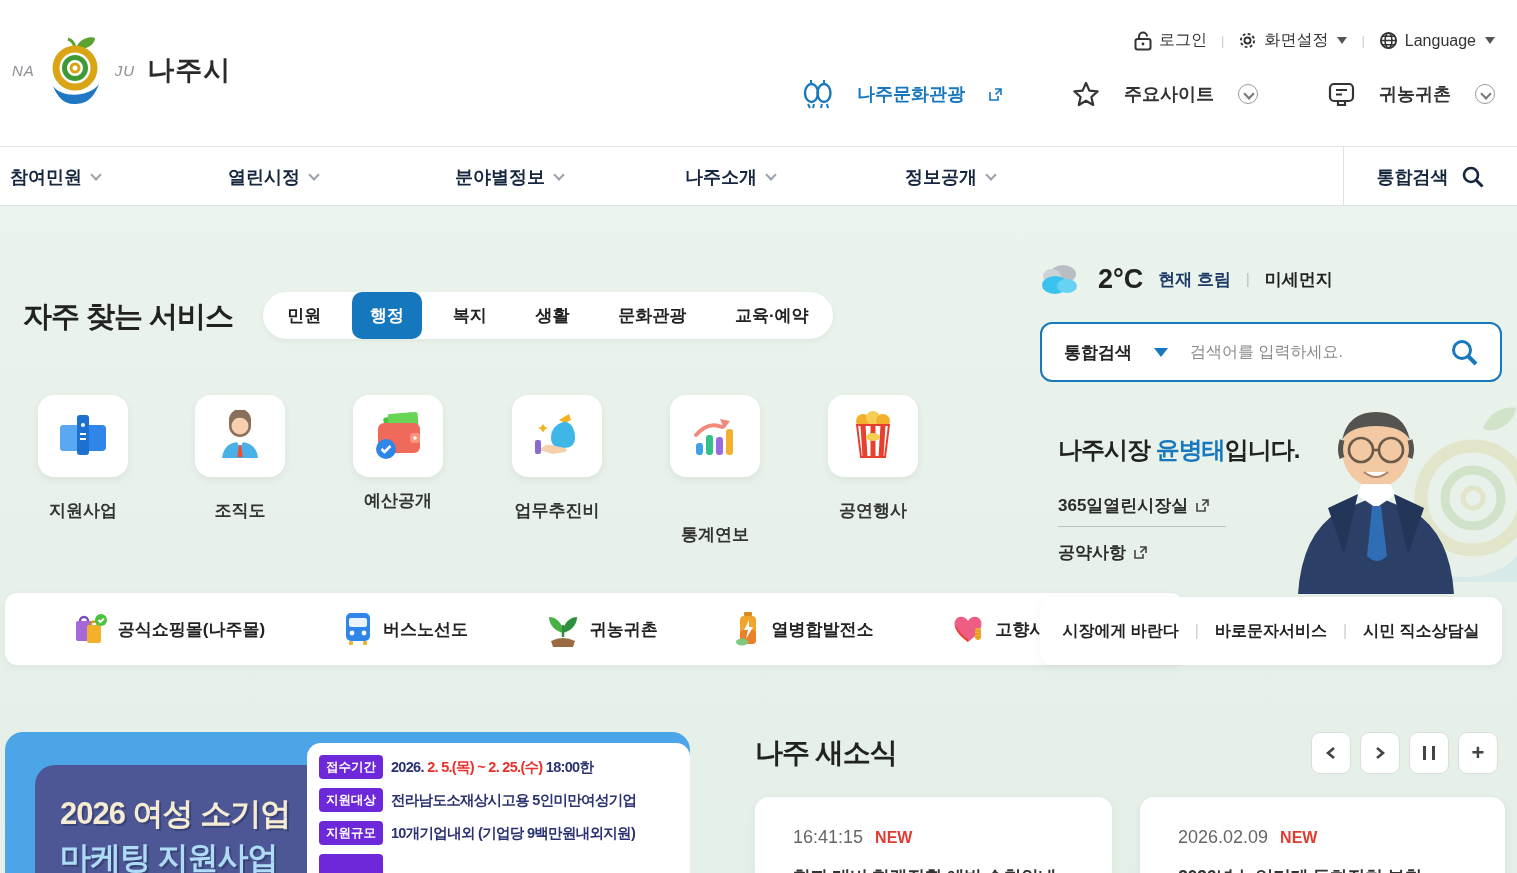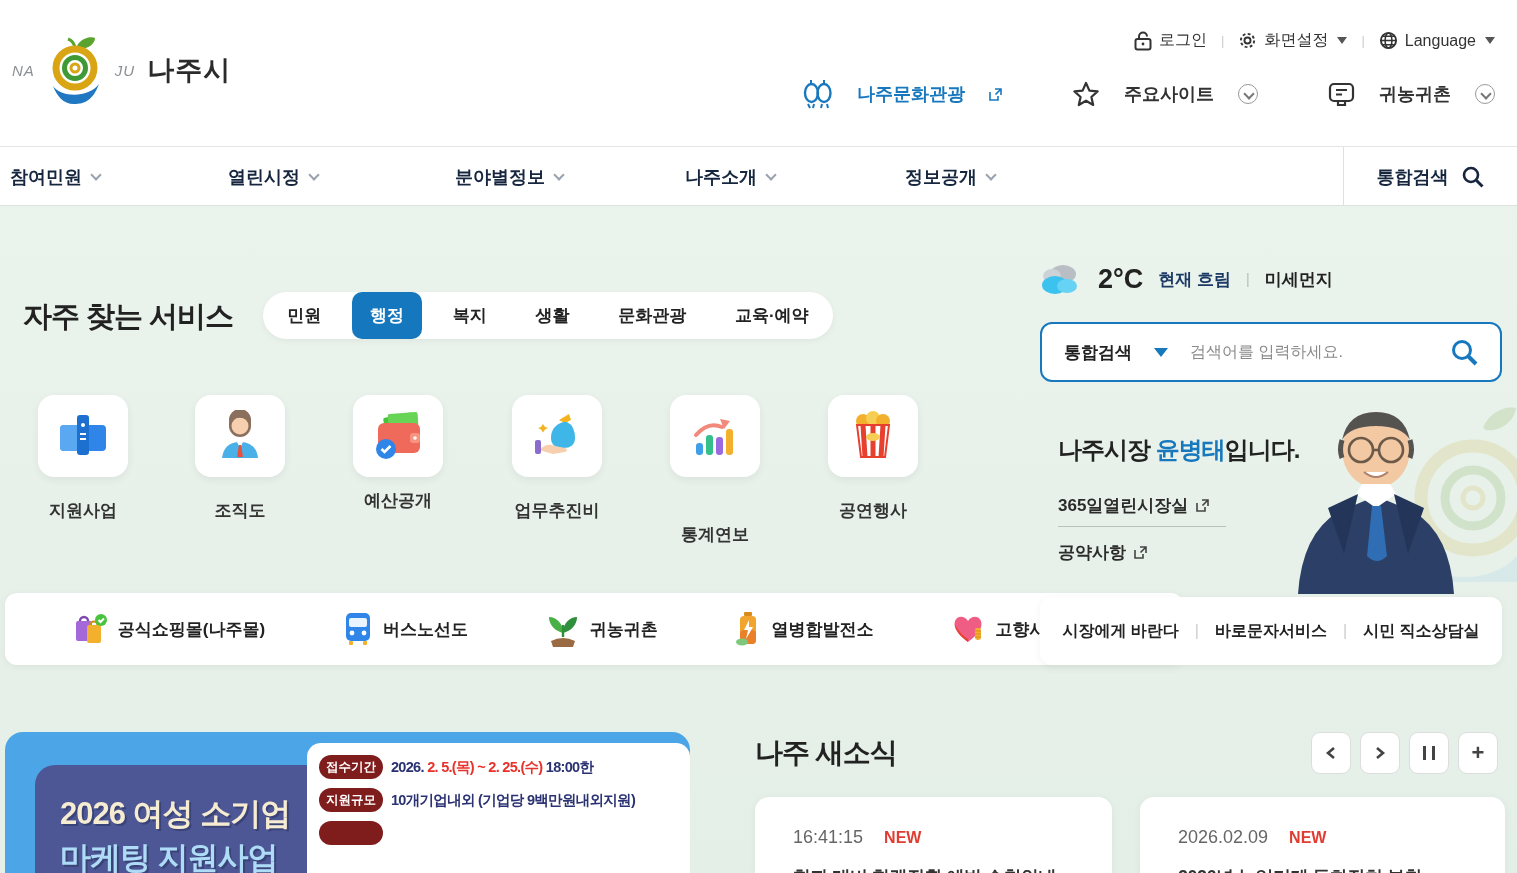--- a/index.html
+++ b/index.html
@@ -42,21 +42,21 @@
   .quickbar { left:5px; top:387px; width:1178px; height:72px; background:#fff; border-radius:12px; box-shadow:0 2px 8px rgba(0,0,0,.05); display:flex; align-items:center; justify-content:space-around; padding:0 30px; }
   .qlink { display:flex; align-items:center; gap:10px; font-size:17px; font-weight:700; color:#222; cursor:pointer; }
 
   
   .banner { left:5px; top:526px; width:685px; height:200px; background:#4ba5e6; border-radius:18px; overflow:hidden; }
   .banner-inner { position:absolute; left:30px; top:33px; width:625px; height:200px; background:#4d5796; border-radius:20px; }
   .banner-t1 { position:absolute; left:25px; top:28px; font-size:31px; font-weight:800; color:#f6ecd2; letter-spacing:-1px; text-shadow:2px 2px 0 #3a4377; }
   .banner-t2 { position:absolute; left:25px; top:72px; font-size:31px; font-weight:800; color:#aedcf6; letter-spacing:-1px; text-shadow:2px 2px 0 #3a4377; }
   .banner-panel { position:absolute; left:302px; top:11px; width:383px; height:200px; background:#fff; border-radius:14px; padding:12px 12px; }
   .b-row { display:flex; align-items:center; gap:8px; margin-bottom:9px; }
-  .b-pill { flex:0 0 64px; height:24px; background:#7f1d1d; color:#fff; border-radius:12px; font-size:12.5px; font-weight:700; display:flex; align-items:center; justify-content:center; }
+  .b-pill { flex:0 0 64px; height:24px; background:#6d28d9; color:#fff; border-radius:4px; font-size:12.5px; font-weight:700; display:flex; align-items:center; justify-content:center; }
   .b-val { font-size:14.5px; font-weight:700; color:#2b3272; letter-spacing:-0.7px; white-space:nowrap; }
   .b-red { color:#e8312a; }
 
   
   .weather { left:1037px; top:56px; display:flex; align-items:center; gap:15px; }
   .w-temp { font-size:27px; font-weight:800; color:#222; }
   .w-state { font-size:17px; font-weight:700; color:#1d3a66; cursor:pointer; }
   .w-sep { color:#bbb; font-size:14px; }
   .w-dust { font-size:17px; font-weight:700; color:#222; cursor:pointer; }
 
@@ -72,21 +72,21 @@
   .mayor-hr { position:absolute; left:1058px; top:320px; width:168px; border-top:1px solid #b9c2bb; }
 
   .civic { left:1040px; top:391px; width:462px; height:68px; background:#fff; border-radius:12px; display:flex; align-items:center; justify-content:center; gap:16px; box-shadow:0 2px 8px rgba(0,0,0,.05); }
   .civic a, .civic .civ { font-size:16px; font-weight:700; color:#222; cursor:pointer; }
   .civic .sep { color:#ccc; font-weight:400; }
 
   .news-title { left:755px; top:528px; font-size:28px; font-weight:800; color:#222; letter-spacing:-1px; }
   .news-ctrl { left:1311px; top:526px; display:flex; gap:9px; }
   .nbtn { width:40px; height:42px; background:#fff; border:1px solid #ddd; border-radius:9px; display:flex; align-items:center; justify-content:center; cursor:pointer; }
   .news-card { position:absolute; top:591px; height:150px; background:#fff; border-radius:14px; padding:30px 38px; box-shadow:0 2px 8px rgba(0,0,0,.05); cursor:pointer; }
-  .nc-meta { display:flex; align-items:center; gap:21px; }
+  .nc-meta { display:flex; align-items:center; gap:12px; }
   .nc-time { font-size:18px; color:#666; }
   .nc-new { font-size:16px; font-weight:800; color:#e03c31; }
   .nc-title { margin-top:17px; font-size:18px; font-weight:600; color:#333; letter-spacing:-0.5px; white-space:nowrap; }
 
   .pause-icon { width:12px; height:14px; border-left:3px solid #444; border-right:3px solid #444; }
   .plus-icon { font-size:22px; font-weight:700; color:#444; line-height:1; }
   svg { display:block; }
 </style>
 </head>
 <body>
@@ -383,20 +383,24 @@
     <div class="abs banner">
       <div class="banner-inner">
         <div class="banner-t1">2026 여성 소기업</div>
         <div class="banner-t2">마케팅 지원사업</div>
 
       </div>
       <div class="banner-panel">
         <div class="b-row">
           <span class="b-pill">접수기간</span>
           <span class="b-val"><span>2026. </span><span class="b-red">2. 5.(목) ~ 2. 25.(수)</span><span> 18:00한</span></span>
+        </div>
+        <div class="b-row">
+          <span class="b-pill">지원대상</span>
+          <span class="b-val">전라남도소재상시고용 5인미만여성기업</span>
         </div>
         <div class="b-row">
           <span class="b-pill">지원규모</span>
           <span class="b-val">10개기업내외 (기업당 9백만원내외지원)</span>
         </div>
         <div class="b-row">
           <span class="b-pill"></span>
           <span class="b-val"></span>
         </div>
       </div>

